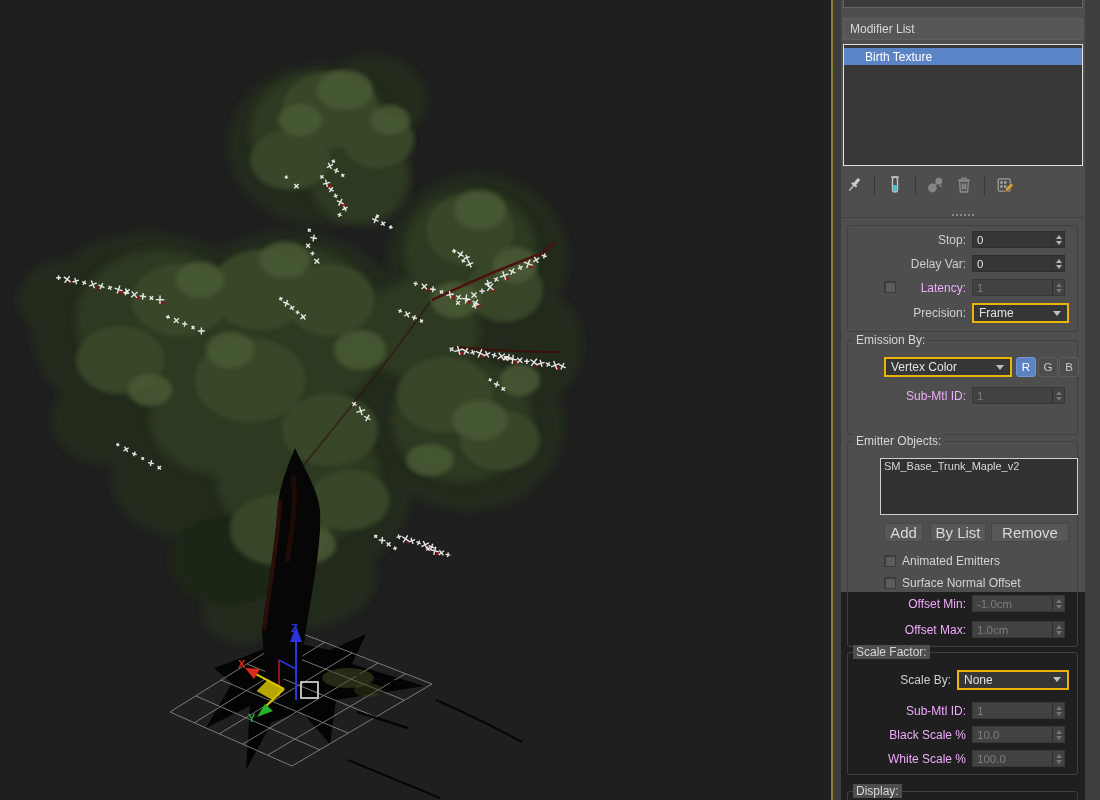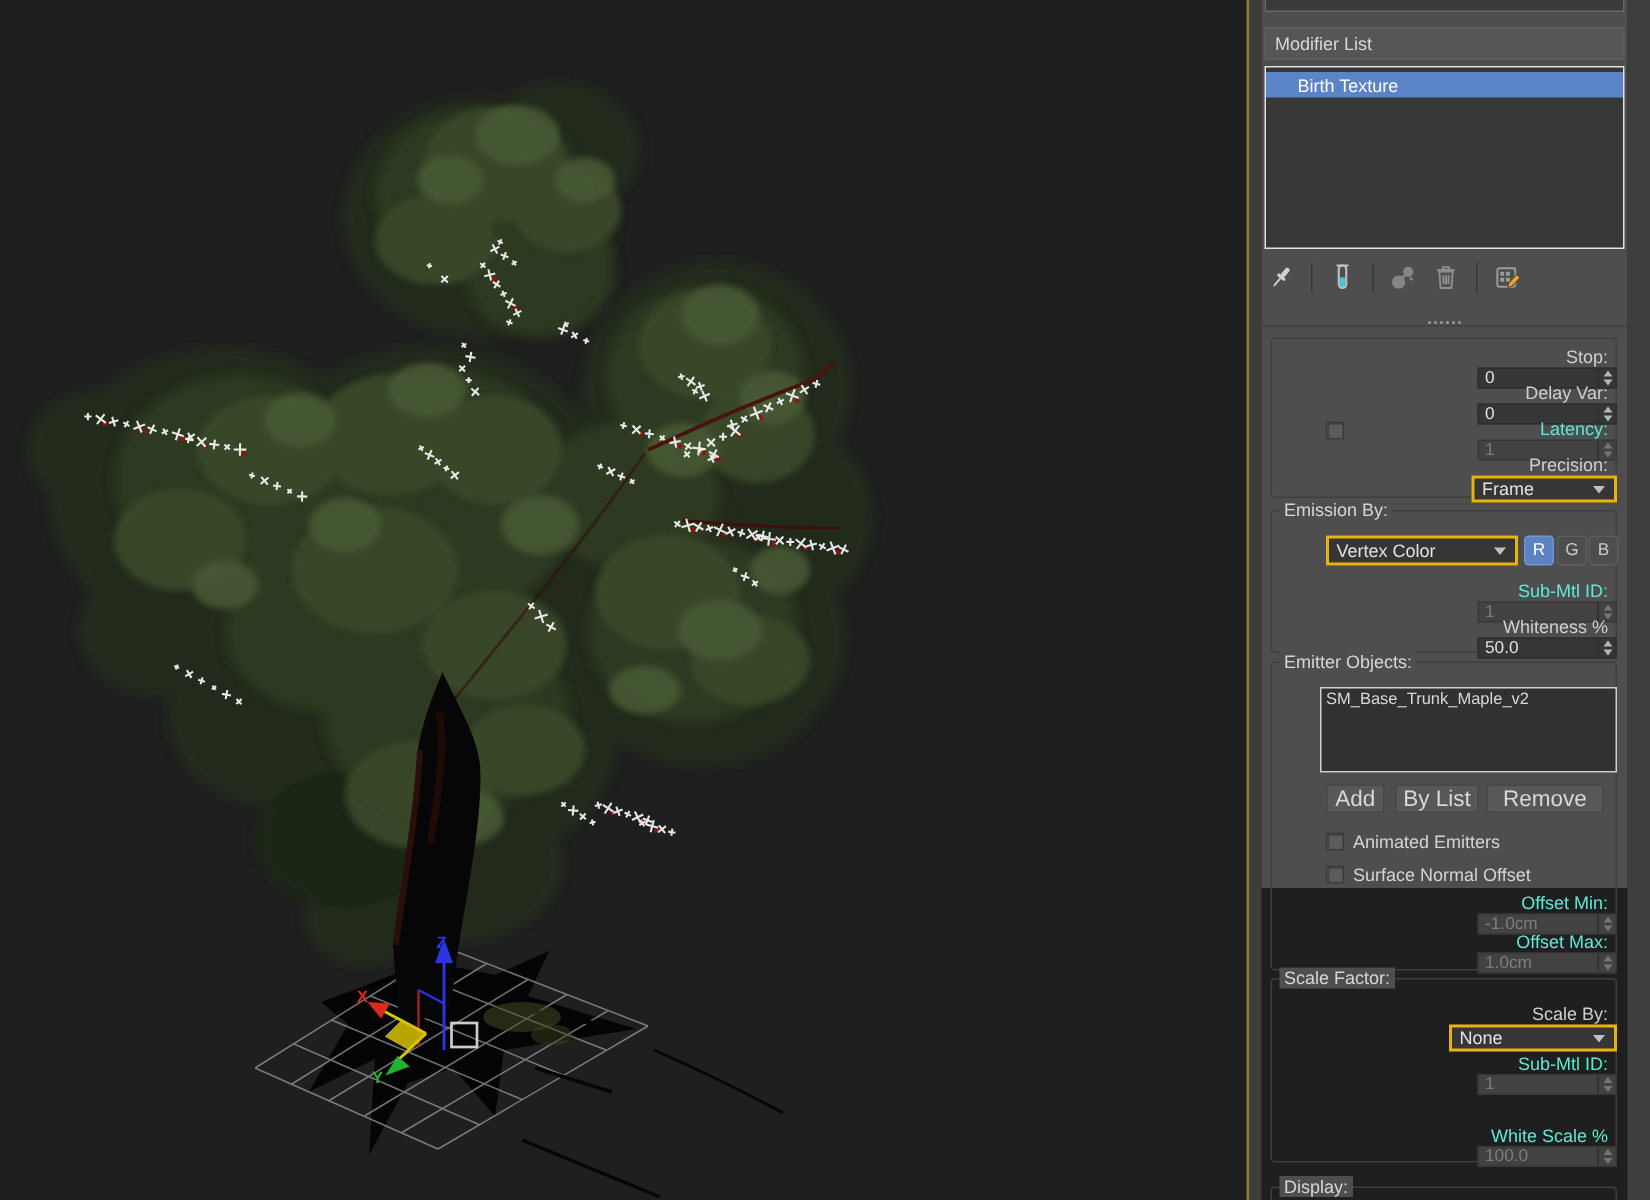--- a/index.html
+++ b/index.html
@@ -20,31 +20,31 @@
   .stackrow{position:absolute;left:0;top:3px;width:100%;height:17px;background:#5b84c7;color:#fff;
             display:flex;align-items:center;padding-left:21px;font-size:12px;}
   .stack-toolbar{position:absolute;left:2px;top:172px;width:240px;height:26px;display:flex;align-items:center;gap:6px;}
   .tbtn{width:22px;height:24px;display:flex;align-items:center;justify-content:center;}
   .tsep{width:1px;height:20px;background:#393939;margin:0 3px;}
   .divider{position:absolute;left:0;top:217px;width:244px;height:1px;background:#404040;}
   .grip{position:absolute;left:50%;top:214px;transform:translateX(-50%);background:#4e4e4e;padding:0 5px;display:flex;gap:2px;}
   .grip i{width:2px;height:2px;background:#9a9a9a;border-radius:50%;}
   .group{position:absolute;left:6px;width:231px;border:1px solid #3f3f3f;border-radius:3px;}
   .ghead{position:absolute;top:-8px;left:5px;background:#4e4e4e;padding:0 3px;color:#d6d6d6;line-height:14px;}
-  .prow{position:absolute;left:6px;width:231px;height:17px;display:flex;align-items:flex-end;flex-direction:column;}
+  .prow{position:absolute;left:6px;width:231px;height:17px;display:flex;align-items:center;}
   .plabel{width:125px;padding-right:6px;text-align:right;color:#cfcfcf;white-space:nowrap;}
   .pfield{width:93px;height:17px;display:flex;align-items:stretch;background:#363636;border:1px solid #2d2d2d;}
   .pfield .val{flex:1;display:flex;align-items:center;padding:0 4px;font-size:11.5px;color:#e0e0e0;}
   .spin{width:12px;display:flex;flex-direction:column;align-items:center;justify-content:center;gap:2px;border-left:1px solid #2d2d2d;}
   .tri-up{width:0;height:0;border-left:3px solid transparent;border-right:3px solid transparent;border-bottom:4px solid #b5b5b5;}
   .tri-dn{width:0;height:0;border-left:3px solid transparent;border-right:3px solid transparent;border-top:4px solid #b5b5b5;}
   .pdrop{height:20px;display:flex;align-items:center;background:#363636;border:2px solid #eab308;}
   .pdrop .val{flex:1;padding:0 5px;color:#e2e2e2;}
   .pdrop .arr{width:0;height:0;border-left:4px solid transparent;border-right:4px solid transparent;border-top:5px solid #c0c0c0;margin-right:6px;}
-  .dis .plabel{color:#5eead4;}
+  .dis .plabel{color:#f0abfc;}
   .dis .pfield{background:#424242;border-color:#383838;}
   .dis .pfield .val{color:#7d7d7d;}
   .dis .tri-up{border-bottom-color:#757575;}
   .dis .tri-dn{border-top-color:#757575;}
   .cbrow{position:absolute;left:43px;height:14px;display:flex;align-items:center;gap:6px;color:#d4d4d4;}
   .cbox{width:12px;height:12px;background:#5c5c5c;border:1px solid #3a3a3a;box-shadow:inset 1px 1px 1px rgba(0,0,0,.35);}
   .btn{position:absolute;height:19px;background:#585858;border:1px solid #474747;border-radius:2px;color:#d8d8d8;
        font-size:15px;display:flex;align-items:center;justify-content:center;}
   .chbtn{position:absolute;top:357px;width:20px;height:20px;border-radius:3px;display:flex;align-items:center;
          justify-content:center;font-size:11.5px;background:#4d4d4d;border:1px solid #5d5d5d;color:#c9c9c9;}
@@ -470,30 +470,20 @@
   <div class="prow dis" style="top:387px;">
     <span class="plabel">Sub-Mtl ID:</span>
     <div class="pfield">
       <span class="val">1</span>
       <span class="spin">
           <span class="tri-up"></span>
           <span class="tri-dn"></span>
         </span>
     </div>
   </div>
-  <div class="prow" style="top:411px;">
-    <span class="plabel">Whiteness %</span>
-    <div class="pfield">
-      <span class="val">50.0</span>
-      <span class="spin">
-          <span class="tri-up"></span>
-          <span class="tri-dn"></span>
-        </span>
-    </div>
-  </div>
 
   <div class="group" style="top:441px;height:206px;">
     <span class="ghead">Emitter Objects:</span>
   </div>
   <div class="listbox">
     <div>SM_Base_Trunk_Maple_v2</div>
   </div>
   <div class="btn" style="left:43px;top:523px;width:39px;">Add</div>
   <div class="btn" style="left:89px;top:523px;width:56px;">By List</div>
   <div class="btn" style="left:150px;top:523px;width:78px;">Remove</div>
@@ -539,20 +529,30 @@
   <div class="prow dis" style="top:702px;">
     <span class="plabel">Sub-Mtl ID:</span>
     <div class="pfield">
       <span class="val">1</span>
       <span class="spin">
           <span class="tri-up"></span>
           <span class="tri-dn"></span>
         </span>
     </div>
   </div>
+  <div class="prow dis" style="top:726px;">
+    <span class="plabel">Black Scale %</span>
+    <div class="pfield">
+      <span class="val">10.0</span>
+      <span class="spin">
+          <span class="tri-up"></span>
+          <span class="tri-dn"></span>
+        </span>
+    </div>
+  </div>
   <div class="prow dis" style="top:750px;">
     <span class="plabel">White Scale %</span>
     <div class="pfield">
       <span class="val">100.0</span>
       <span class="spin">
           <span class="tri-up"></span>
           <span class="tri-dn"></span>
         </span>
     </div>
   </div>

